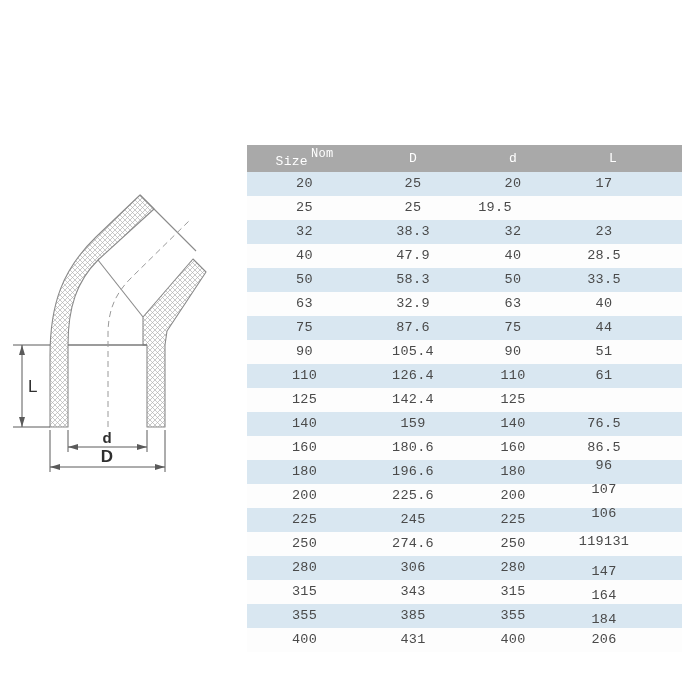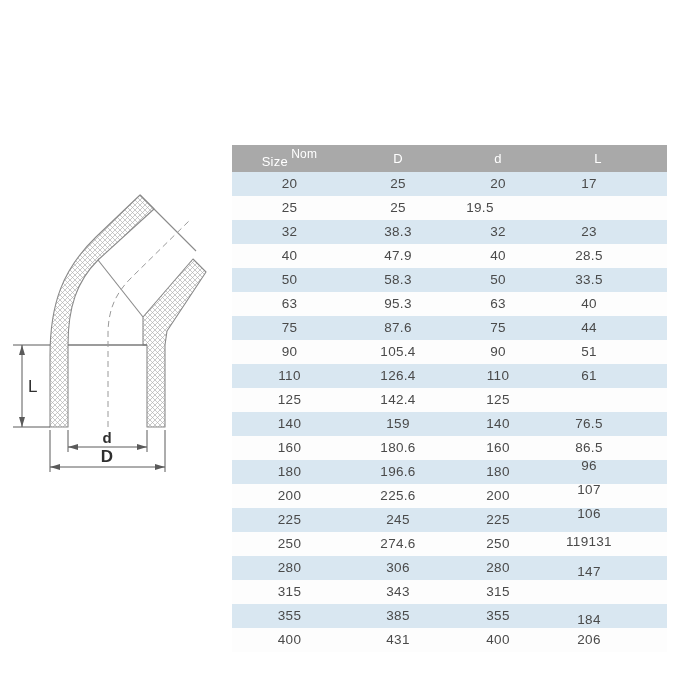--- a/index.html
+++ b/index.html
@@ -6,22 +6,22 @@
   body{
     width:700px;height:700px;position:relative;overflow:hidden;
     background:#ffffff;
     font-family:"Liberation Sans", sans-serif;
   }
   
   .diagram-svg{position:absolute;left:0;top:0;}
 
   
   .spec-table{
-    position:absolute;left:232px;top:145px;width:435px;
-    font-size:13.5px;color:#4a4a4a;letter-spacing:.3px;
+    position:absolute;left:247px;top:145px;width:435px;
+    font-size:13.5px;color:#4a4a4a;letter-spacing:.3px;font-family:Liberation Mono, monospace;
   }
   .thead{
     display:grid;grid-template-columns:115px 102px 98px 120px;
     height:27px;background:#a9a9a9;color:#ffffff;
     align-items:center;font-size:13px;
   }
   .th{text-align:center;}
   .th-L{padding-right:18px;}
   .size-label{position:relative;top:3px;}
   .nom-label{position:relative;top:-5px;margin-left:3px;font-size:12px;}
@@ -131,21 +131,21 @@
         <div class="td td-L">28.5</div>
       </div>
       <div class="tr">
         <div class="td td-size">50</div>
         <div class="td td-D">58.3</div>
         <div class="td td-d">50</div>
         <div class="td td-L">33.5</div>
       </div>
       <div class="tr">
         <div class="td td-size">63</div>
-        <div class="td td-D">95.3</div>
+        <div class="td td-D">32.9</div>
         <div class="td td-d">63</div>
         <div class="td td-L">40</div>
       </div>
       <div class="tr">
         <div class="td td-size">75</div>
         <div class="td td-D">87.6</div>
         <div class="td td-d">75</div>
         <div class="td td-L">44</div>
       </div>
       <div class="tr">
@@ -207,20 +207,21 @@
       <div class="tr">
         <div class="td td-size">280</div>
         <div class="td td-D">306</div>
         <div class="td td-d">280</div>
         <div class="td td-L">147</div>
       </div>
       <div class="tr">
         <div class="td td-size">315</div>
         <div class="td td-D">343</div>
         <div class="td td-d">315</div>
+        <div class="td td-L">164</div>
       </div>
       <div class="tr">
         <div class="td td-size">355</div>
         <div class="td td-D">385</div>
         <div class="td td-d">355</div>
         <div class="td td-L">184</div>
       </div>
       <div class="tr">
         <div class="td td-size">400</div>
         <div class="td td-D">431</div>

